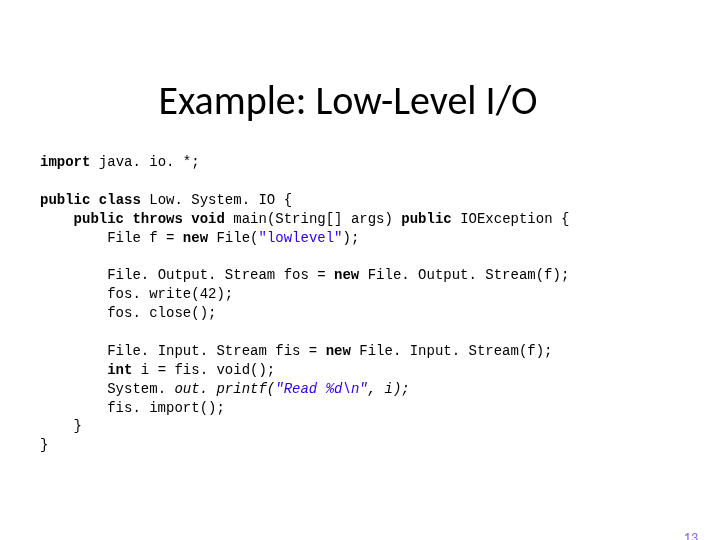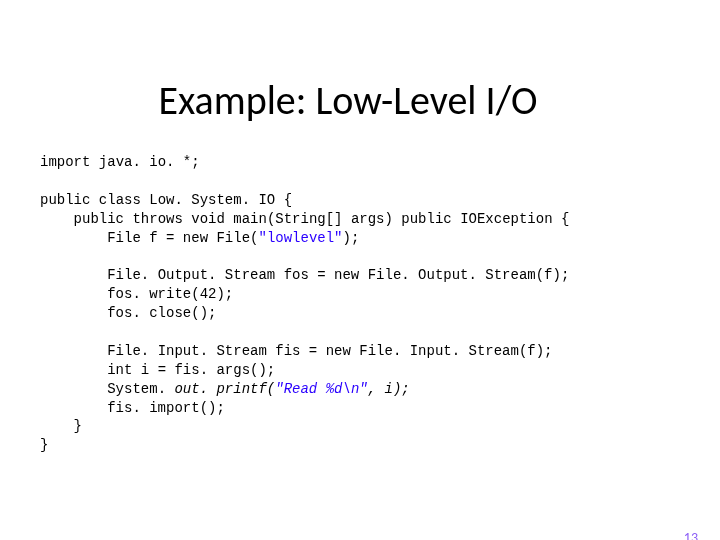--- a/index.html
+++ b/index.html
@@ -1,20 +1,20 @@
 <!DOCTYPE html>
 <html><head>
 <meta charset="utf-8">
 <style>
   * { margin: 0; padding: 0; box-sizing: border-box; }
   html, body { width: 720px; height: 540px; background: #fff; font-family: Calibri, Arial, sans-serif; color: #000; position: relative; }
   .slide { width: 720px; height: 512px; padding: 20px 64px 20px 40px; position: relative; margin-top: 48px; }
   .title { font-size: 40px; text-align: center; margin-top: 8px; margin-bottom: 28px; font-weight: 400; }
   .code { font-family: Consolas, "Courier New", monospace; font-size: 14px; line-height: 1.35; white-space: pre; }
-  .kw { font-weight: normal; }
+  .kw { font-weight: bold; }
   .str { color: #2a00ff; }
   .it { font-style: italic; }
   .pagenum { position: absolute; bottom: 14px; right: 22px; font-size: 14px; color: #8b5cf6; font-family: Calibri, Arial, sans-serif; }
 </style>
 </head>
 <body>
 
 <div class="slide">
   <h1 class="title">Example: Low-Level I/O</h1>
 
@@ -22,20 +22,20 @@
 
 <span class="kw">public</span><span> </span><span class="kw">class</span><span> Low. System. IO {</span>
 <span>    </span><span class="kw">public</span><span> </span><span class="kw">throws</span><span> </span><span class="kw">void</span><span> main(String[] args) </span><span class="kw">public</span><span> IOException {</span>
 <span>        </span><span>File f = </span><span class="kw">new</span><span> File(</span><span class="str">"lowlevel"</span><span>);</span>
 
 <span>        </span><span>File. Output. Stream fos = </span><span class="kw">new</span><span> File. Output. Stream(f);</span>
 <span>        fos. write(42);</span>
 <span>        fos. close();</span>
 
 <span>        </span><span>File. Input. Stream fis = </span><span class="kw">new</span><span> File. Input. Stream(f);</span>
-<span>        </span><span class="kw">int</span><span> i = fis. args();</span>
+<span>        </span><span class="kw">int</span><span> i = fis. void();</span>
 <span>        </span><span>System. </span><span class="it">out. printf(</span><span class="it str">"Read %d\n"</span><span class="it">, i);</span>
 <span>        fis. import();</span>
 <span>    }</span>
 <span>}</span></div>
 
   <div class="pagenum">13</div>
 </div>
 
 </body></html>

